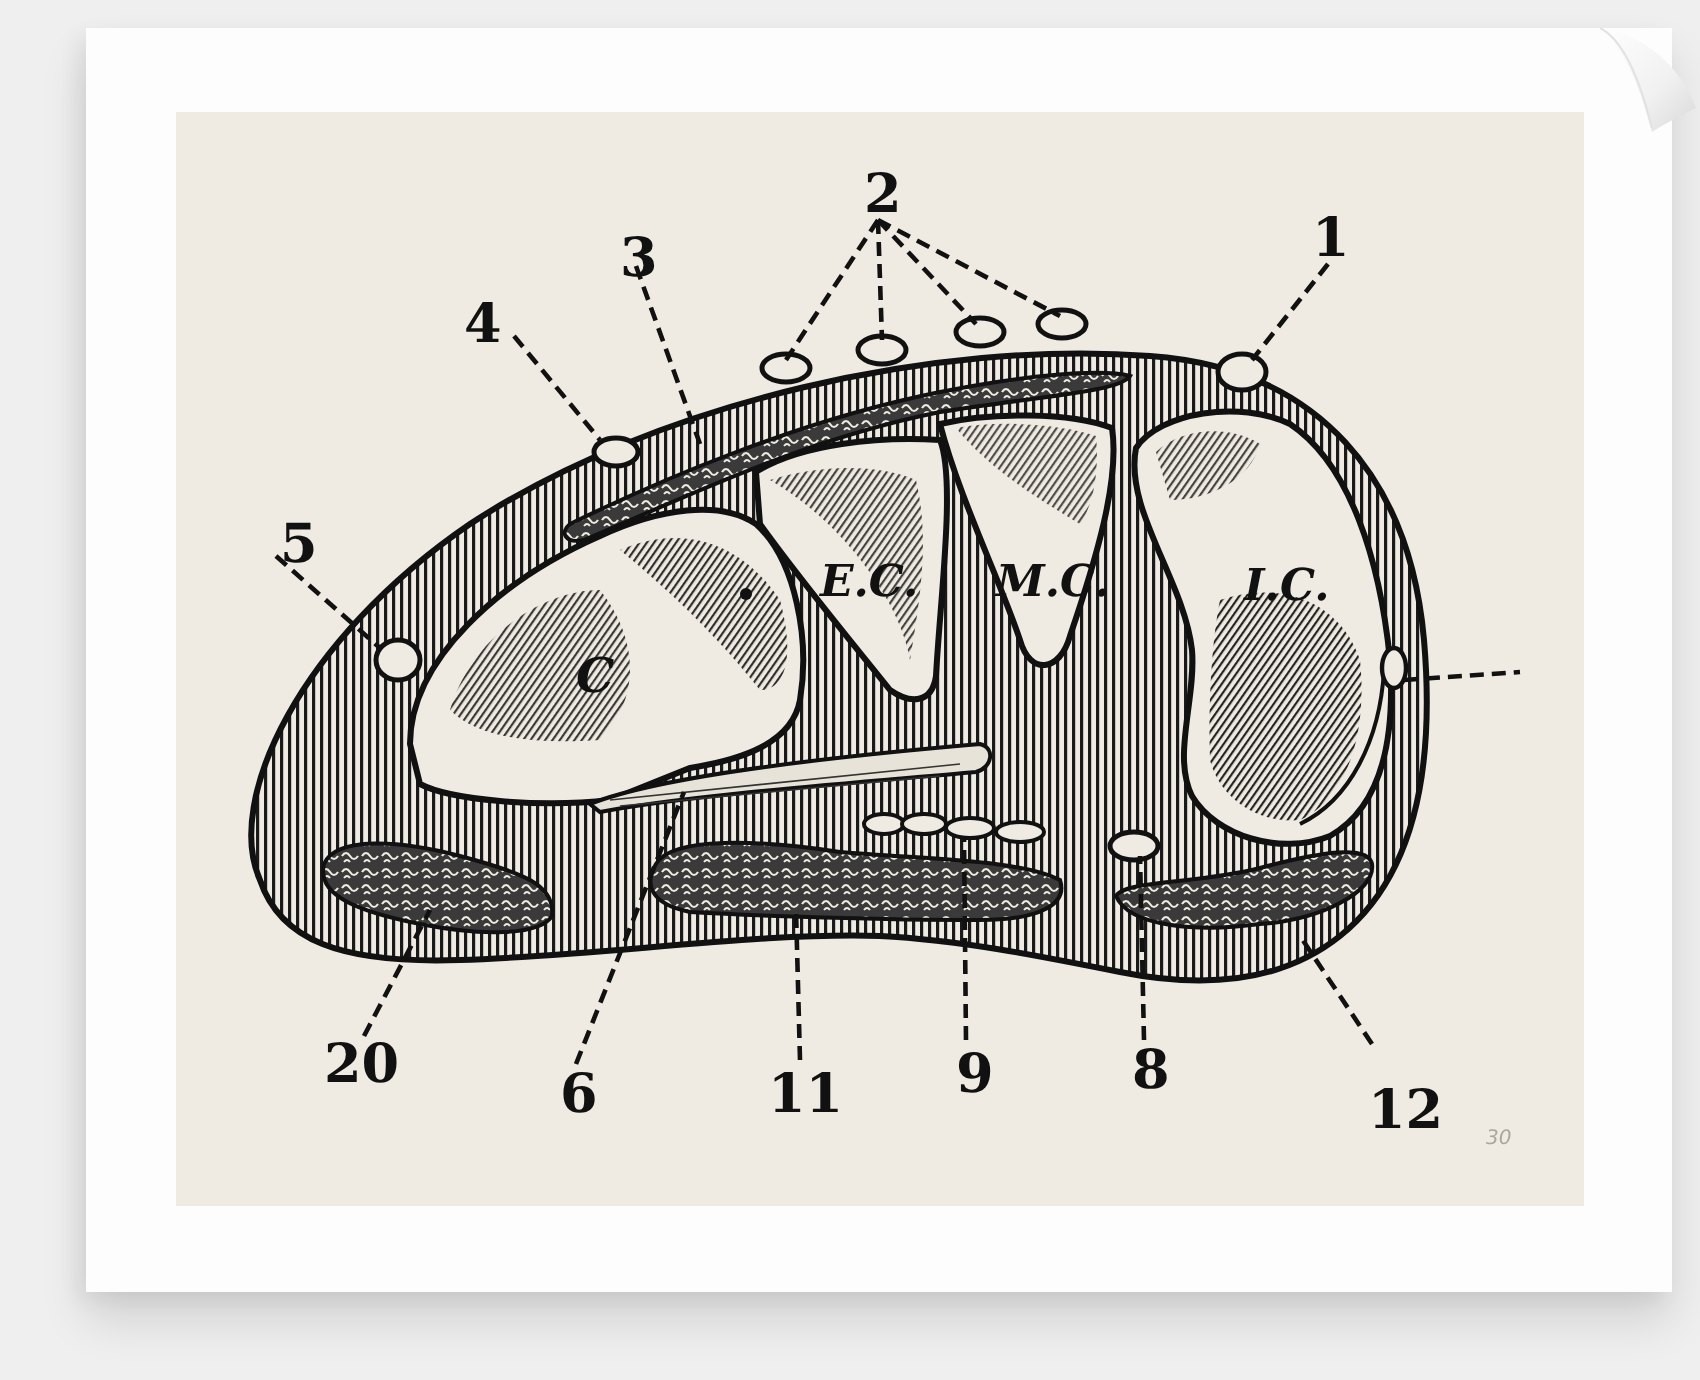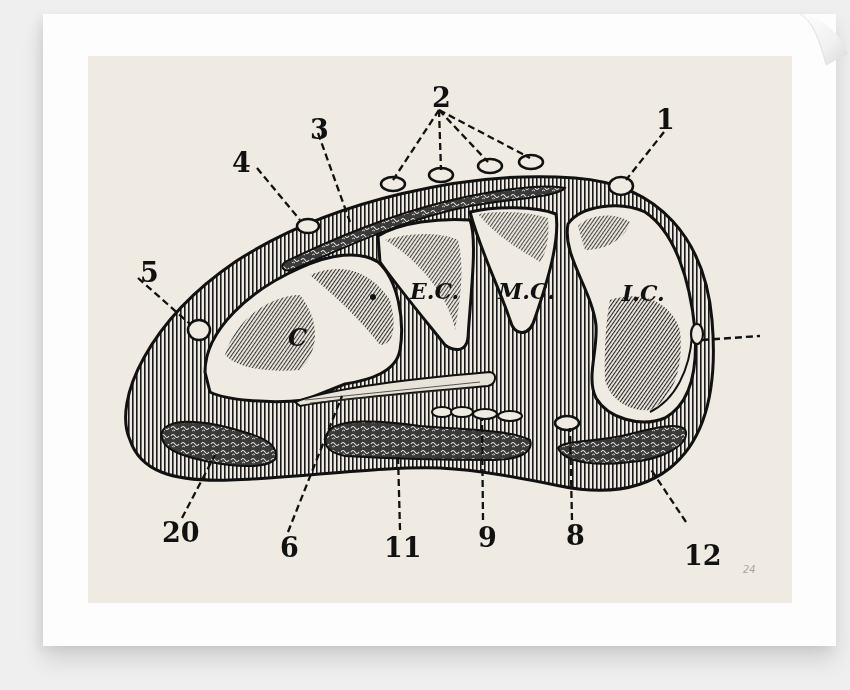--- a/index.html
+++ b/index.html
@@ -168,14 +168,14 @@
   <div class="lbl num" style="left:390px; top:468px;">9</div>
   <div class="lbl num" style="left:74px; top:463px;">20</div>
   <div class="lbl num" style="left:296px; top:478px;">11</div>
   <div class="lbl num" style="left:596px; top:462px;margin-top:24px;">12</div>
 
   <div class="lbl bonelbl" style="left:200px; top:270px; font-size:24px;">C</div>
   <div class="lbl bonelbl" style="left:322px; top:224px;">E.C.</div>
   <div class="lbl bonelbl" style="left:410px; top:196px;margin-top:28px;">M.C.</div>
   <div class="lbl bonelbl" style="left:534px; top:226px;">I.C.</div>
 
-  <div class="pencil" style="left:655px; top:508px;">24</div>
+  <div class="pencil" style="left:655px; top:508px;">30</div>
 </div>
 
 </body></html>

